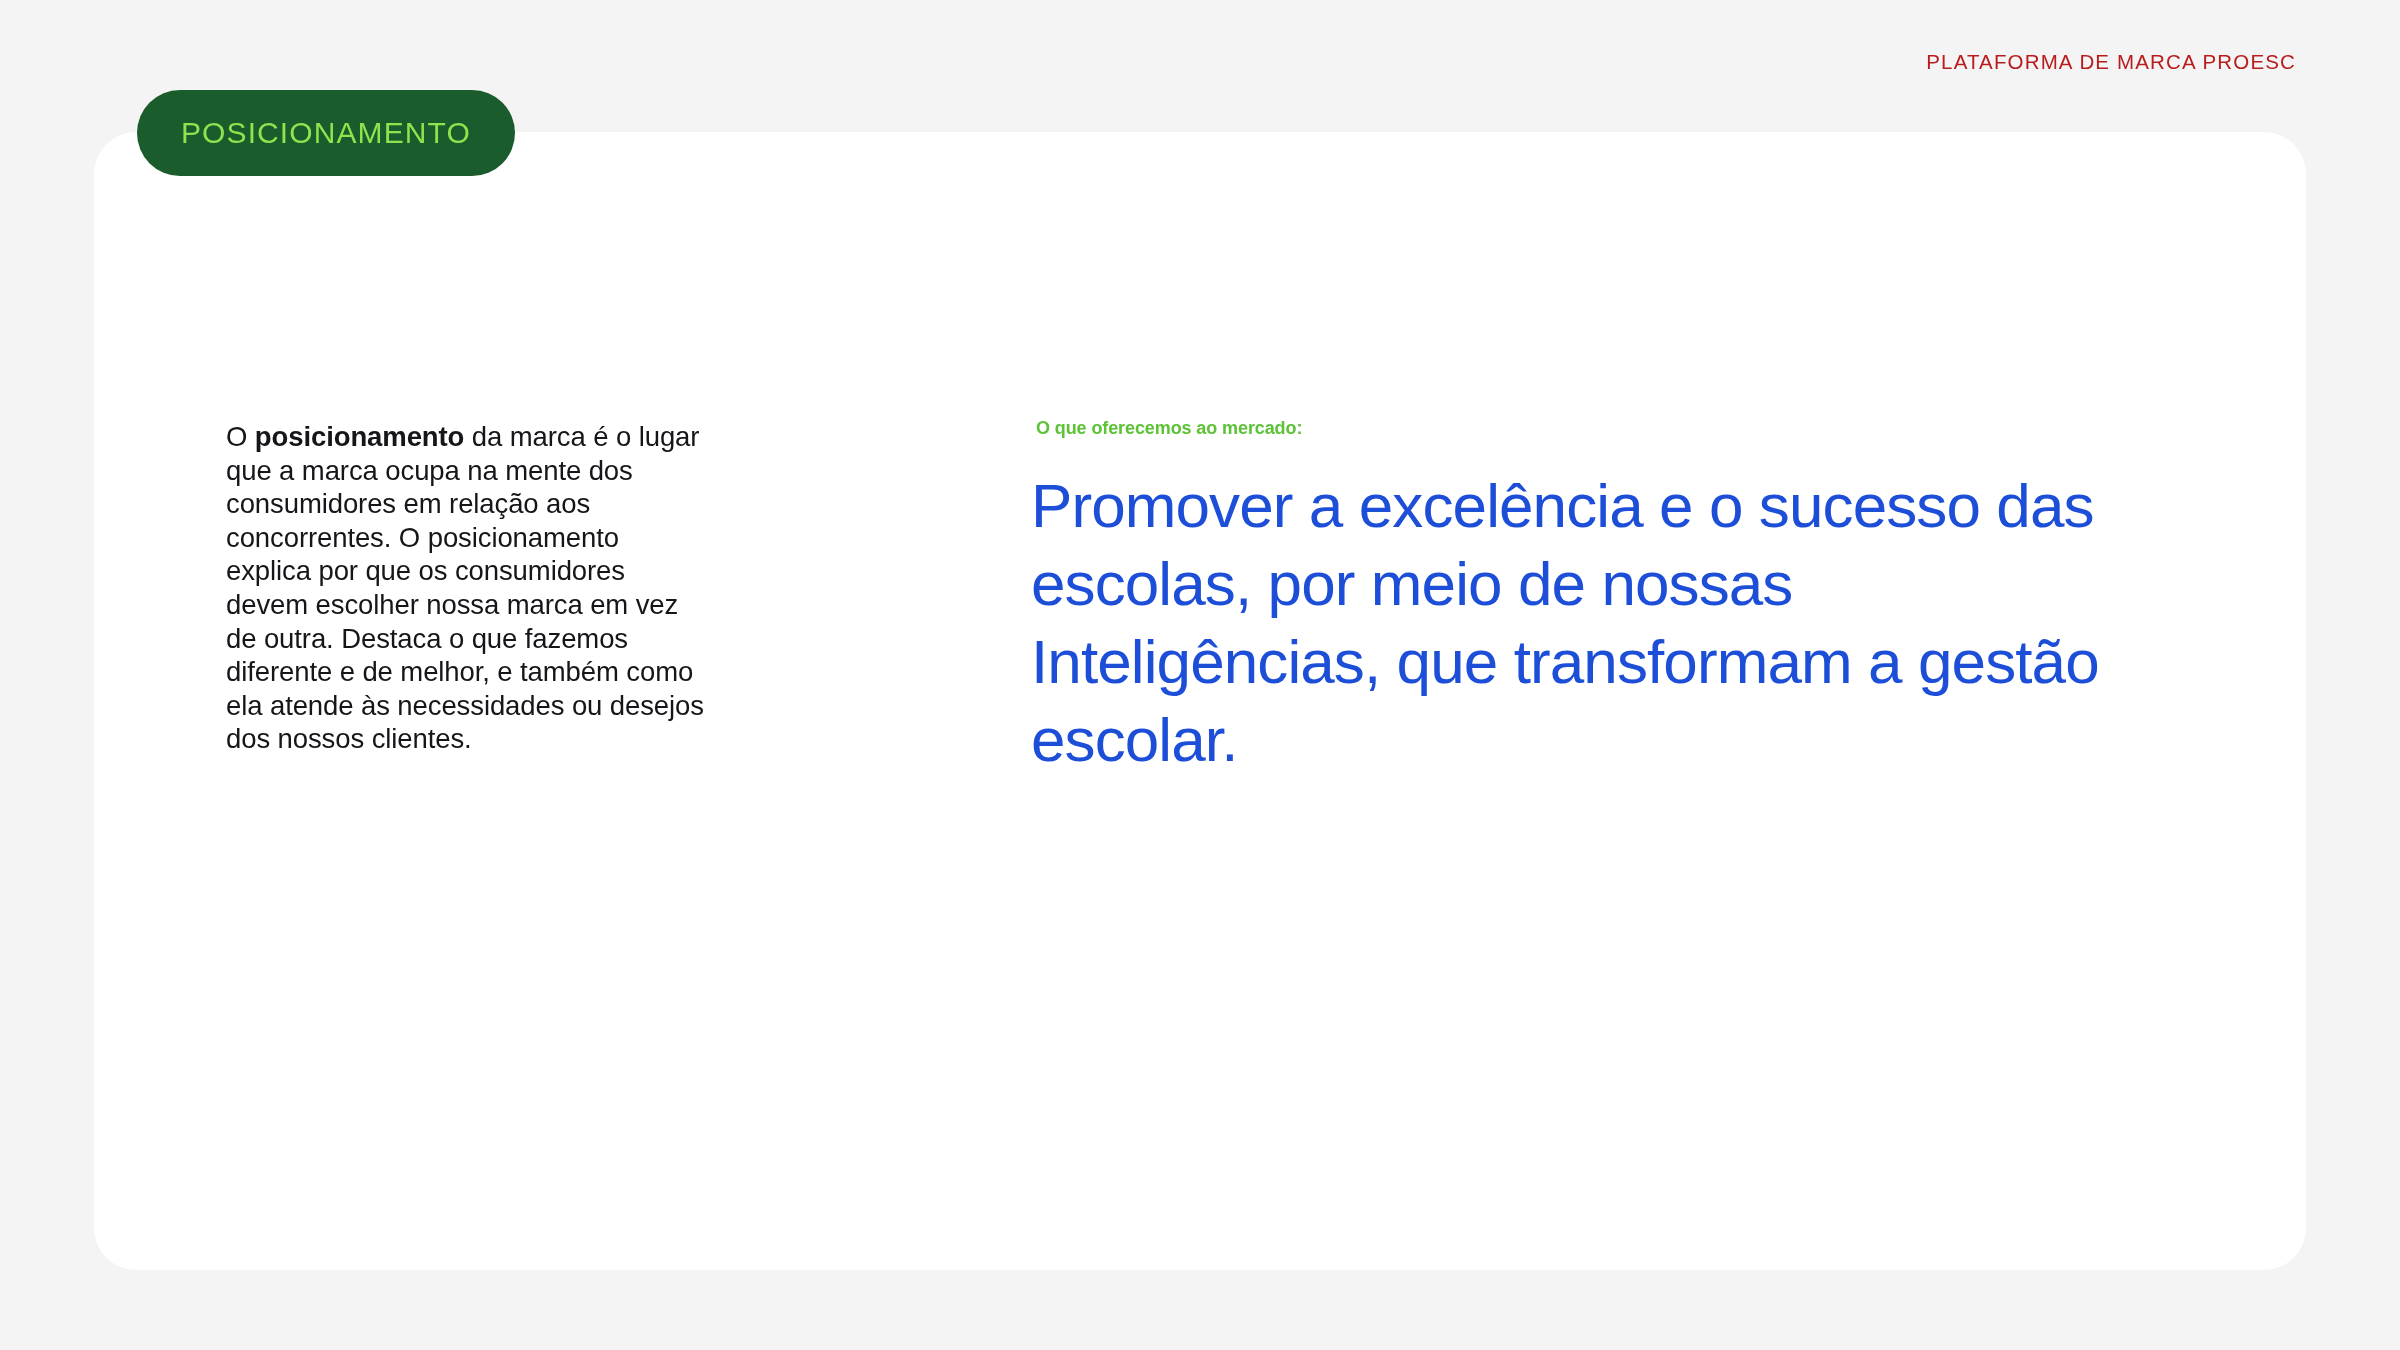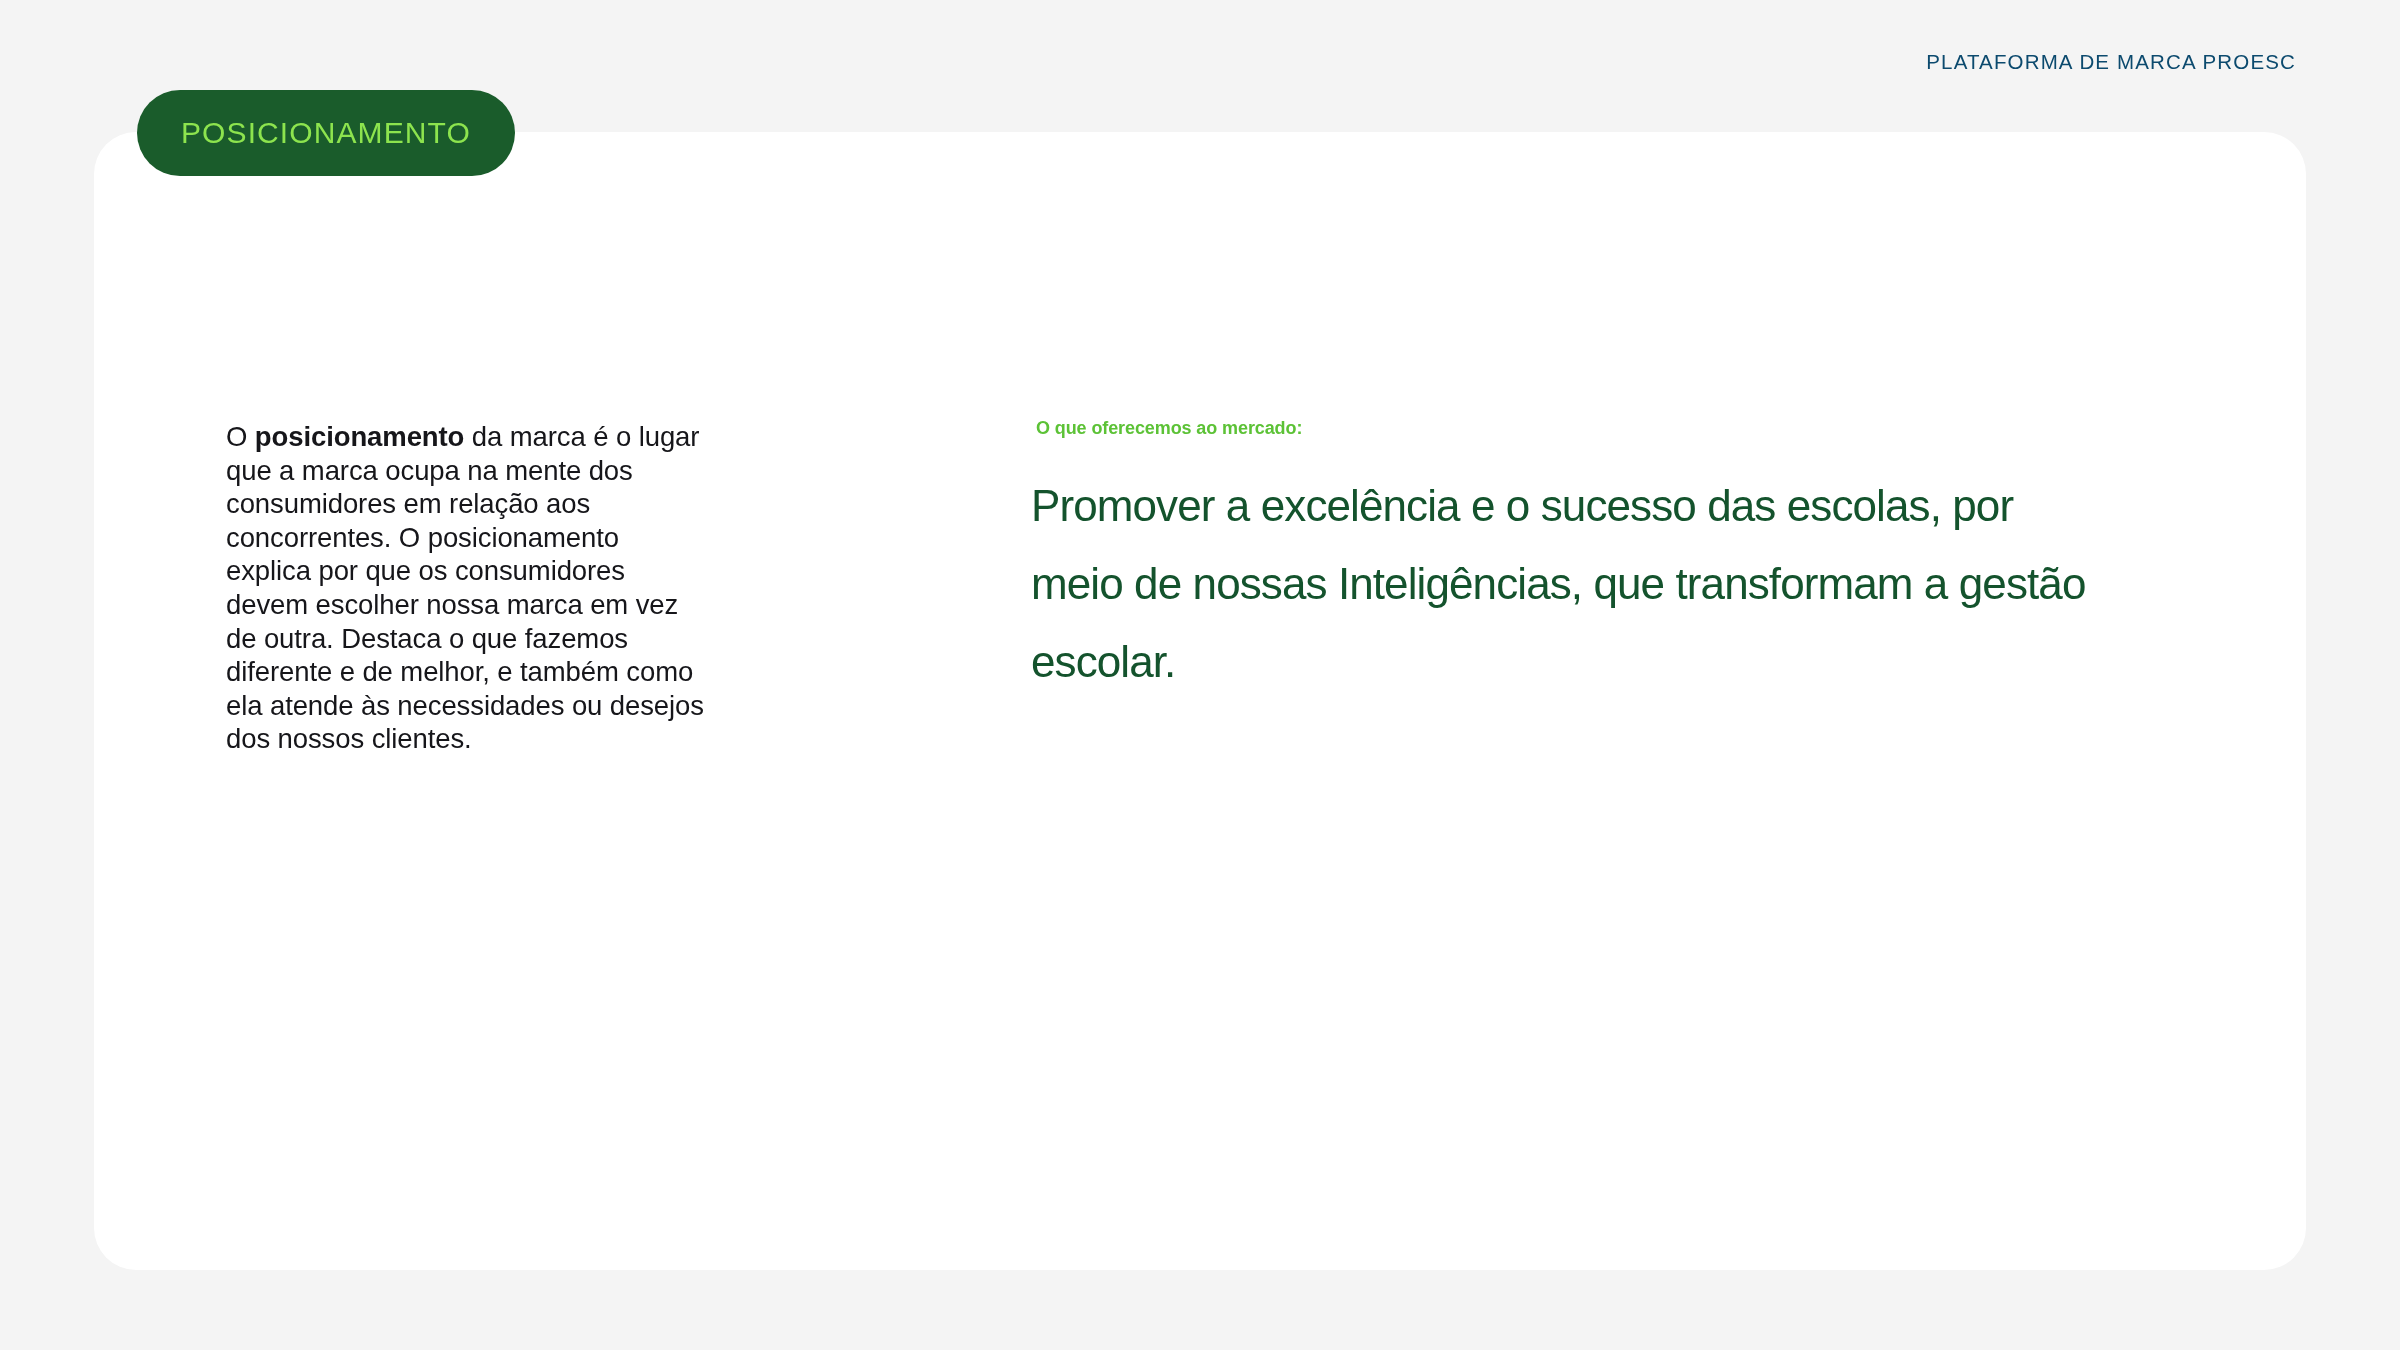--- a/index.html
+++ b/index.html
@@ -16,21 +16,21 @@
     position: relative;
   }
 
   
   .eyebrow {
     position: absolute;
     top: 50px;
     right: 104px;
     font-size: 20.5px;
     letter-spacing: 1.15px;
-    color: #0c4a6e;
+    color: #b91c1c;
     font-weight: 400;
     white-space: nowrap;
     margin-left: 45px;
   }
 
   
   .card {
     position: absolute;
     left: 94px;
     top: 132px;
@@ -100,23 +100,23 @@
   .sub-head {
     font-size: 18px;
     color: #5cc236;
     font-weight: 600;
     letter-spacing: -0.1px;
     margin-bottom: 28px;
     padding-left: 5px;
   }
 
   .headline {
-    font-size: 44px;
+    font-size: 62px;
     line-height: 78px;
-    color: #14532d;
+    color: #1d4ed8;
     font-weight: 400;
     letter-spacing: -0.9px;
   }
 </style>
 </head>
 <body>
 
 <div class="eyebrow">PLATAFORMA DE MARCA PROESC</div>
 
 <div class="card"></div>

